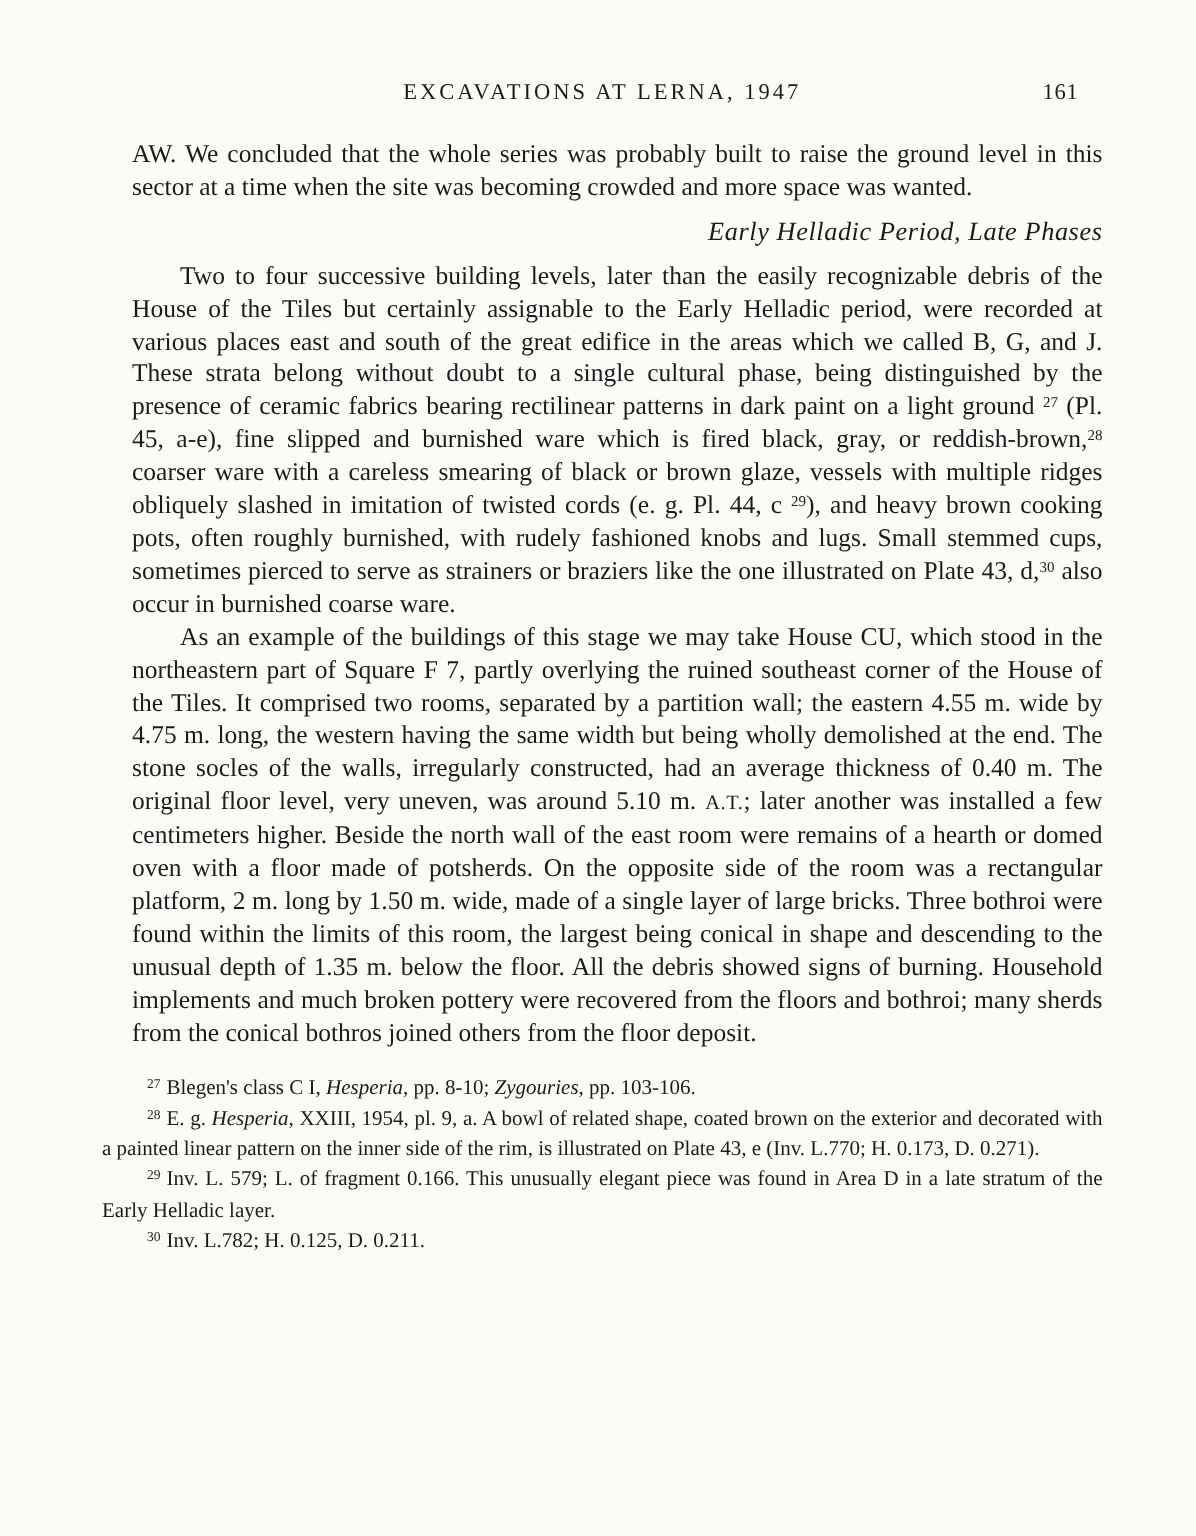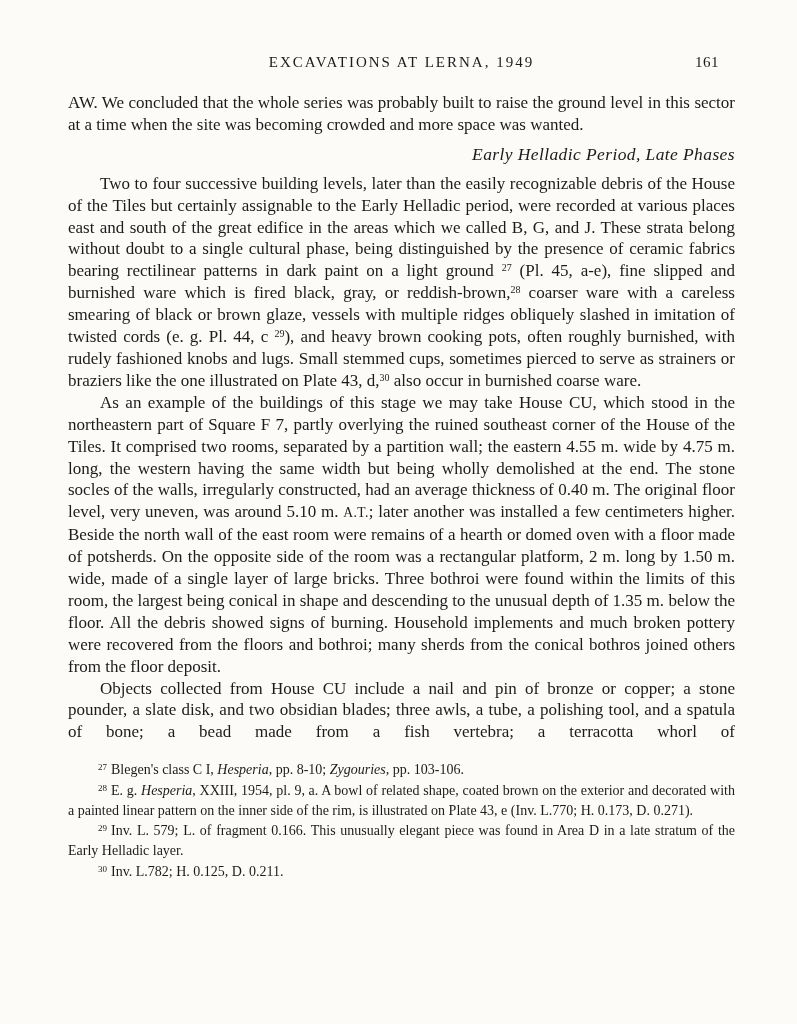--- a/index.html
+++ b/index.html
@@ -39,20 +39,21 @@
     position: absolute;
     right: 16px;
     top: 0;
     letter-spacing: 0.5px;
   }
   .body-text {
     margin-top: 21px;
     font-size: 17px;
     line-height: 21.9px;
     text-align: justify;
+    margin-left: 20px;
   }
   .para {
     margin: 0;
     text-indent: 32px;
   }
   .para.no-indent { text-indent: 0; }
   .para.justify-last { text-align-last: justify; }
   .section-heading {
     font-style: italic;
     font-weight: 400;
@@ -87,30 +88,29 @@
     vertical-align: 4px;
   }
 </style>
 </head>
 <body>
 
 <div class="page">
   <div class="content">
 
     <header class="running-header">
-      <span class="title">EXCAVATIONS AT LERNA, 1949</span>
+      <span class="title">EXCAVATIONS AT LERNA, 1947</span>
       <span class="pagenum">161</span>
     </header>
 
     <main class="body-text">
       <p class="para no-indent">AW.  We concluded that the whole series was probably built to raise the ground level in this sector at a time when the site was becoming crowded and more space was wanted.</p>
       <h2 class="section-heading">Early Helladic Period, Late Phases</h2>
       <p class="para">Two to four successive building levels, later than the easily recognizable debris of the House of the Tiles but certainly assignable to the Early Helladic period, were recorded at various places east and south of the great edifice in the areas which we called B, G, and J.  These strata belong without doubt to a single cultural phase, being distinguished by the presence of ceramic fabrics bearing rectilinear patterns in dark paint on a light ground <sup>27</sup> (Pl. 45, a-e), fine slipped and burnished ware which is fired black, gray, or reddish-brown,<sup>28</sup> coarser ware with a careless smearing of black or brown glaze, vessels with multiple ridges obliquely slashed in imitation of twisted cords (e. g. Pl. 44, c <sup>29</sup>), and heavy brown cooking pots, often roughly burnished, with rudely fashioned knobs and lugs.  Small stemmed cups, sometimes pierced to serve as strainers or braziers like the one illustrated on Plate 43, d,<sup>30</sup> also occur in burnished coarse ware.</p>
       <p class="para">As an example of the buildings of this stage we may take House CU, which stood in the northeastern part of Square F 7, partly overlying the ruined southeast corner of the House of the Tiles.  It comprised two rooms, separated by a partition wall; the eastern 4.55 m. wide by 4.75 m. long, the western having the same width but being wholly demolished at the end.  The stone socles of the walls, irregularly constructed, had an average thickness of 0.40 m.  The original floor level, very uneven, was around 5.10 m. <span class="smallcaps">A.T.</span>; later another was installed a few centimeters higher.  Beside the north wall of the east room were remains of a hearth or domed oven with a floor made of potsherds.  On the opposite side of the room was a rectangular platform, 2 m. long by 1.50 m. wide, made of a single layer of large bricks.  Three bothroi were found within the limits of this room, the largest being conical in shape and descending to the unusual depth of 1.35 m. below the floor.  All the debris showed signs of burning.  Household implements and much broken pottery were recovered from the floors and bothroi; many sherds from the conical bothros joined others from the floor deposit.</p>
-      <p class="para justify-last">Objects collected from House CU include a nail and pin of bronze or copper; a stone pounder, a slate disk, and two obsidian blades; three awls, a tube, a polishing tool, and a spatula of bone; a bead made from a fish vertebra; a terracotta whorl of</p>
     </main>
 
     <footer class="footnotes">
       <p class="footnote"><sup>27</sup><span>Blegen's class C I, <i>Hesperia</i>, pp. 8-10; <i>Zygouries</i>, pp. 103-106.</span></p>
       <p class="footnote"><sup>28</sup><span>E. g. <i>Hesperia</i>, XXIII, 1954, pl. 9, a.  A bowl of related shape, coated brown on the exterior and decorated with a painted linear pattern on the inner side of the rim, is illustrated on Plate 43, e (Inv. L.770; H. 0.173, D. 0.271).</span></p>
       <p class="footnote"><sup>29</sup><span>Inv. L. 579; L. of fragment 0.166.  This unusually elegant piece was found in Area D in a late stratum of the Early Helladic layer.</span></p>
       <p class="footnote"><sup>30</sup><span>Inv. L.782; H. 0.125, D. 0.211.</span></p>
     </footer>
 
   </div>

